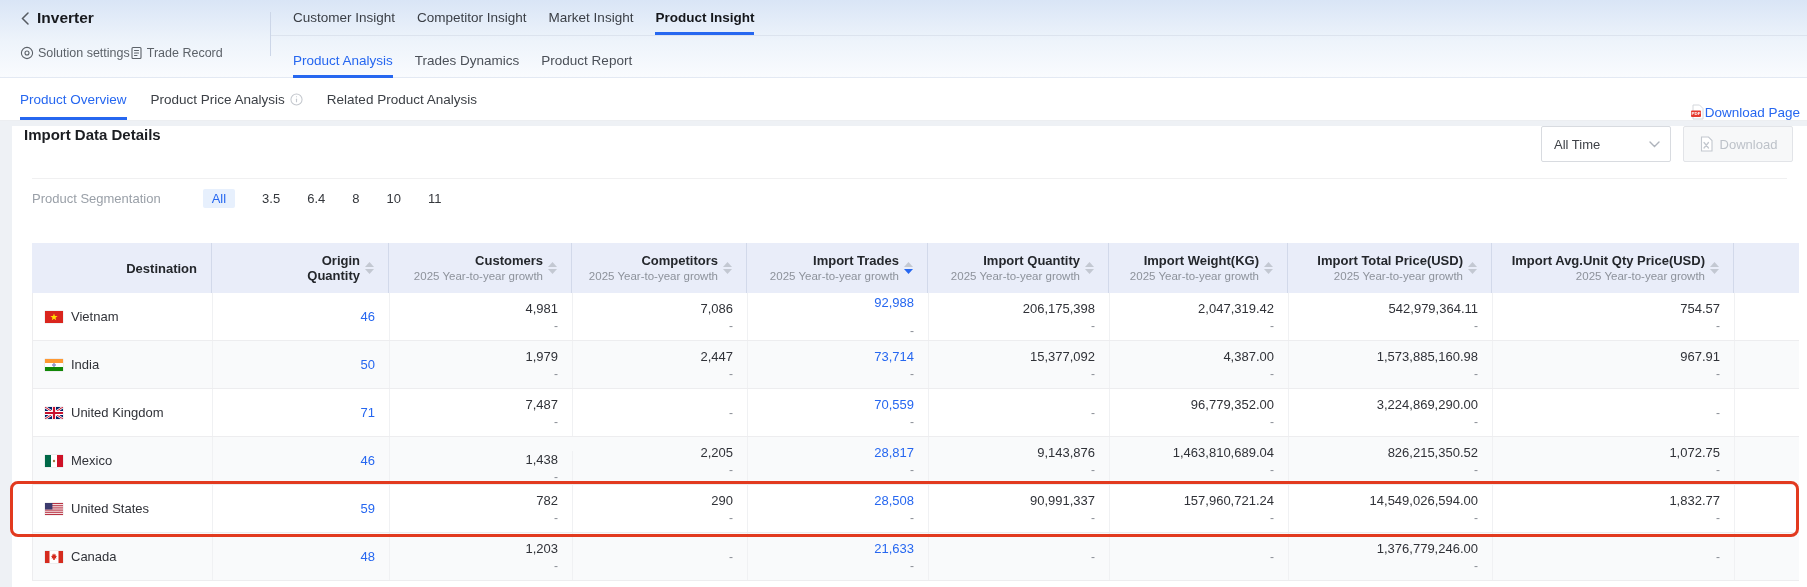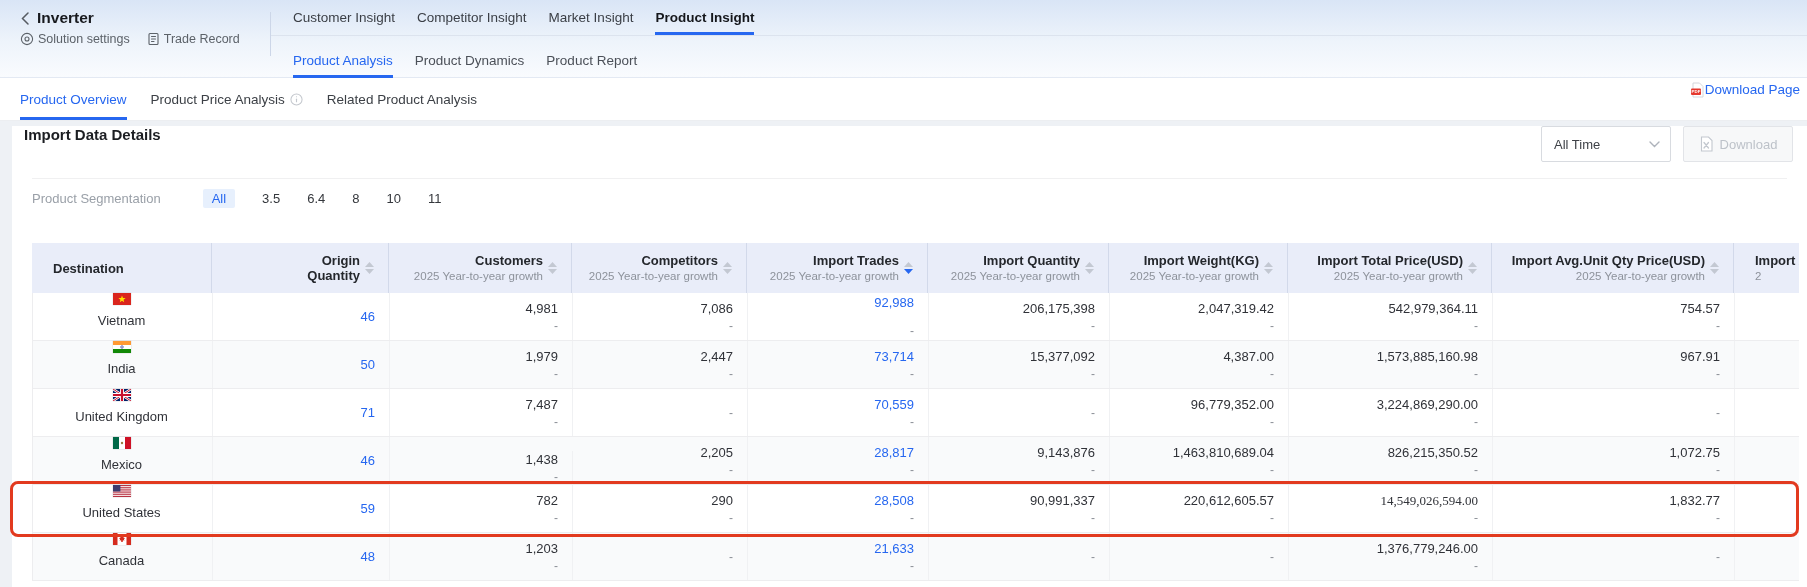--- a/index.html
+++ b/index.html
@@ -9,39 +9,39 @@
   }
   *{margin:0;padding:0;box-sizing:border-box}
   html,body{width:1807px;height:587px}
   body{font-family:"Liberation Sans",sans-serif;background:#eef1f5;overflow:hidden;position:relative;font-size:13px;color:var(--text)}
 
   
   .topbar{position:relative;height:78px;background:linear-gradient(180deg,#d9e5f6 0%,#eef4fb 55%,#f9fbfe 100%);border-bottom:1px solid #e3e9f3}
   .tb-left{position:absolute;left:20px;top:9px}
   .tb-title-row{display:flex;align-items:center;gap:7px}
   .tb-title{font-size:15.5px;font-weight:bold;color:#17191d}
-  .tb-links{display:flex;gap:17px;margin-top:5px}
+  .tb-links{display:flex;margin-top:19px}
   .tb-link{display:flex;align-items:center;gap:4px;font-size:12.5px;color:#5c6269;cursor:pointer}
   .tb-divider{position:absolute;left:270px;top:12px;width:1px;height:44px;background:#ccd6e8}
   .tabs1{position:absolute;left:293px;top:0;display:flex;gap:22px;height:35px;align-items:stretch}
   .tab1{font-size:13.5px;color:#3a3e45;position:relative;display:flex;align-items:center;cursor:pointer}
   .tab1.active{font-weight:bold;color:#15171b}
   .tab1.active::after{content:"";position:absolute;left:0;right:0;bottom:0;height:3px;background:var(--blue)}
   .tabsline{position:absolute;left:271px;right:0;top:35px;height:1px;background:#dce3ee}
   .tabs2{position:absolute;left:293px;top:42px;display:flex;gap:22px;height:36px;align-items:stretch}
   .tab2{font-size:13.5px;color:#4b5058;position:relative;display:flex;align-items:center;cursor:pointer}
   .tab2.active{color:var(--blue)}
   .tab2.active::after{content:"";position:absolute;left:0;right:0;bottom:0;height:3px;background:var(--blue)}
 
   
   .pagenav{position:relative;height:43px;background:#fff;border-bottom:1px solid #eceef1;display:flex;align-items:stretch;padding-left:20px;gap:24px}
   .ptab{font-size:13.5px;color:#3c4046;display:flex;align-items:center;gap:5px;position:relative;cursor:pointer}
   .ptab.active{color:var(--blue)}
   .ptab.active::after{content:"";position:absolute;left:0;right:0;bottom:0;height:3px;background:var(--blue)}
-  .dl-page{position:absolute;right:7px;top:4px;bottom:0;display:flex;align-items:flex-start;color:var(--blue);font-size:13.5px;cursor:pointer}
+  .dl-page{position:absolute;right:7px;top:16px;bottom:0;display:flex;align-items:flex-end;color:var(--blue);font-size:13.5px;cursor:pointer}
 
   
   .card{position:absolute;left:12px;top:126px;right:0;bottom:0;background:#fff}
   .card-head{height:52px;display:flex;align-items:flex-start;justify-content:space-between;padding:0 14px 0 12px}
   .card-title{font-size:15px;font-weight:bold;color:#1c1e22}
   .head-actions{display:flex;gap:12px;align-items:center}
   .select{width:130px;height:36px;border:1px solid #d8dbe0;border-radius:2px;display:flex;align-items:center;justify-content:space-between;padding:0 10px 0 12px;font-size:13px;color:#3e4147;background:#fff;cursor:pointer}
   .dl-btn{width:110px;height:36px;border:1px solid #e2e4e8;border-radius:2px;background:#f7f8f9;display:flex;align-items:center;justify-content:center;gap:6px;font-size:13px;color:#bdc2c9;cursor:not-allowed}
   .hr{height:1px;background:#f0f0f1;margin:0 20px}
   .seg-row{height:38px;display:flex;align-items:center;padding:0 20px;gap:42px}
@@ -49,31 +49,31 @@
   .seg-opts{display:flex;gap:27px;align-items:center}
   .seg-opt{font-size:13px;color:#34373c;cursor:pointer}
   .seg-opt.active{color:var(--blue);background:#e7f0fd;padding:2px 9px;border-radius:2px}
 
   
   .table-wrap{margin:26px 20px 0;width:1767px;overflow:hidden;position:relative}
   .thead{display:flex;height:50px;background:#e9edf9}
   .th{display:flex;align-items:center;padding:0 14px 0 10px;border-right:1px solid #d2d9ea;flex:none}
   .th:last-child{border-right:none}
   .th.ar{justify-content:flex-end;text-align:right}
-  .th.al{justify-content:flex-start;text-align:left;padding-left:21px}
+  .th.al{justify-content:flex-end;text-align:left;padding-left:21px}
   .th-label{font-size:13px;font-weight:bold;color:#24272c;line-height:15px;white-space:nowrap}
   .th-sub{font-size:11.5px;color:#8d929b;margin-top:2px;line-height:13px;white-space:nowrap}
   .sorter{display:flex;flex-direction:column;gap:2px;margin-left:5px;cursor:pointer}
   .tbody{position:relative}
   .tr{display:flex;height:48px;border-bottom:1px solid #ededef;border-left:1px solid #ededef;background:#fff}
   .tr.stripe{background:#f9fafb}
   .td{border-right:1px solid #f0f1f3;display:flex;flex-direction:column;justify-content:center;align-items:flex-end;padding:0 14px;flex:none}
   .td:last-child{border-right:none}
   .td.al{align-items:flex-start}
-  .td.dest{flex-direction:column;align-items:center;justify-content:flex-start;padding-left:12px;gap:8px}
+  .td.dest{flex-direction:row;align-items:center;justify-content:flex-start;padding-left:12px;gap:8px}
   .val{font-size:13px;color:var(--text);line-height:15px;white-space:nowrap}
   .gro{font-size:12px;color:var(--gray);margin-top:4px;line-height:13px}
   .dash{font-size:12px;color:var(--gray)}
   .lnk{color:var(--blue);cursor:pointer}
   .cname{font-size:13px;color:var(--text);white-space:nowrap}
   .flag{width:18px;height:12px;display:inline-flex;flex:none;box-shadow:0 0 1px rgba(0,0,0,.3)}
   .flag svg{display:block}
 
   
   .row-highlight{position:absolute;left:-2px;top:355px;width:1789px;height:56px;border:3px solid #e23a1f;border-radius:8px;pointer-events:none;z-index:4}
@@ -126,21 +126,21 @@
       <span class="tab1 active">
         <span>Product Insight</span>
       </span>
     </div>
   <div class="tabsline"></div>
   <div class="tabs2" id="sub-tabs">
       <span class="tab2 active">
         <span>Product Analysis</span>
       </span>
       <span class="tab2">
-        <span>Product Dynamics</span>
+        <span>Trades Dynamics</span>
       </span>
       <span class="tab2">
         <span>Product Report</span>
       </span>
     </div>
 </header>
 
 <nav class="pagenav">
   <span id="page-tabs" style="display:flex;gap:24px;align-items:stretch">
       <span class="ptab active">
@@ -543,24 +543,24 @@
           </div>
           <div class="td ar" style="width: 181px;">
             <span class="val lnk">28,508</span>
             <span class="gro">-</span>
           </div>
           <div class="td ar" style="width: 181px;">
             <span class="val">90,991,337</span>
             <span class="gro">-</span>
           </div>
           <div class="td ar" style="width: 179px;">
-            <span class="val">220,612,605.57</span>
-            <span class="gro">-</span>
-          </div>
-          <div class="td ar" style="width: 204px; font-family: Liberation Serif, serif;">
+            <span class="val">157,960,721.24</span>
+            <span class="gro">-</span>
+          </div>
+          <div class="td ar" style="width: 204px;">
             <span class="val">14,549,026,594.00</span>
             <span class="gro">-</span>
           </div>
           <div class="td ar" style="width: 242px;">
             <span class="val">1,832.77</span>
             <span class="gro">-</span>
           </div>
           <div class="td al" style="width: 250px;"></div>
         </div>
         <div class="tr stripe">

